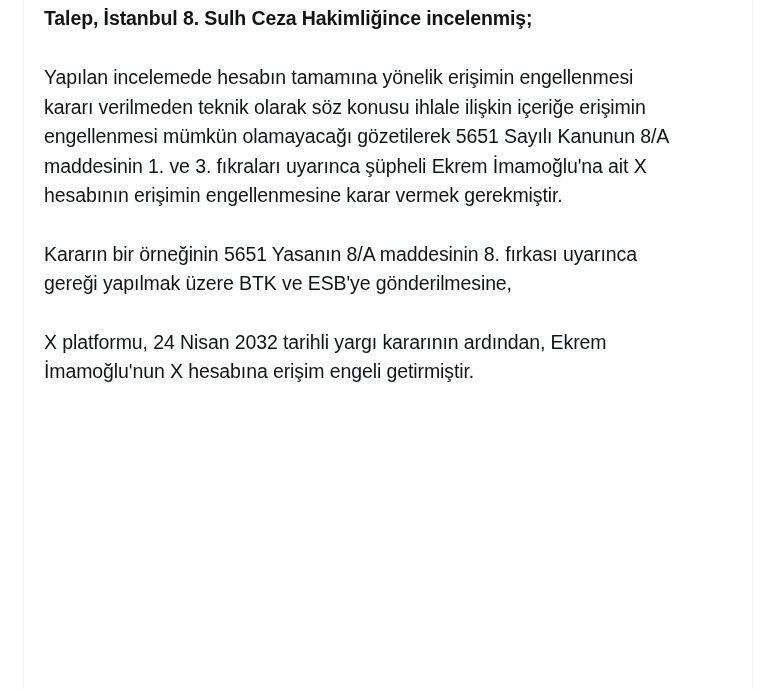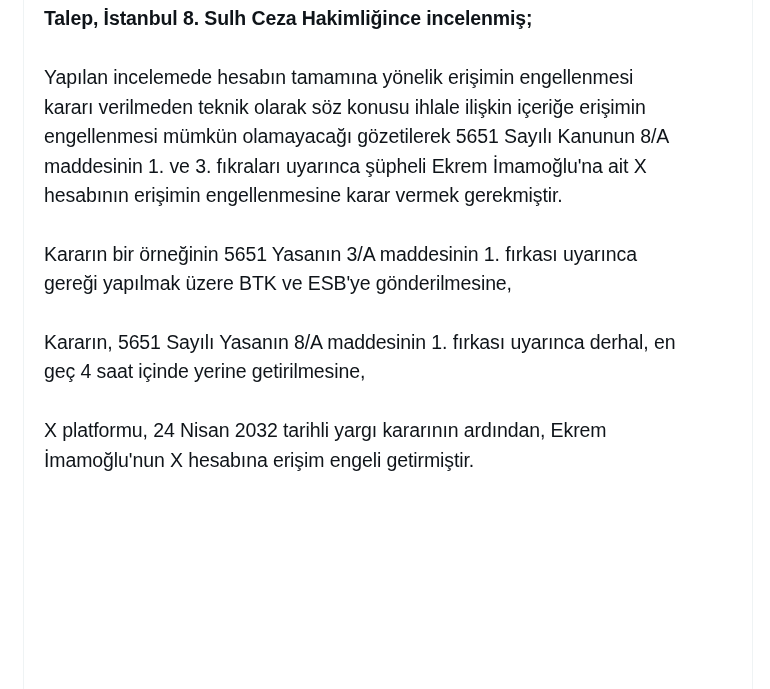--- a/index.html
+++ b/index.html
@@ -47,20 +47,18 @@
 <body>
 
 <div class="column">
   <div class="post-body">
     <p class="heading">Talep, İstanbul 8. Sulh Ceza Hakimliğince incelenmiş;</p>
     <p class="para">Yapılan incelemede hesabın tamamına yönelik erişimin engellenmesi
 kararı verilmeden teknik olarak söz konusu ihlale ilişkin içeriğe erişimin
 engellenmesi mümkün olamayacağı gözetilerek 5651 Sayılı Kanunun 8/A
 maddesinin 1. ve 3. fıkraları uyarınca şüpheli Ekrem İmamoğlu'na ait X
 hesabının erişimin engellenmesine karar vermek gerekmiştir.</p>
-    <p class="para">Kararın bir örneğinin 5651 Yasanın 3/A maddesinin 1. fırkası uyarınca
+    <p class="para">Kararın bir örneğinin 5651 Yasanın 8/A maddesinin 8. fırkası uyarınca
 gereği yapılmak üzere BTK ve ESB'ye gönderilmesine,</p>
-    <p class="para">Kararın, 5651 Sayılı Yasanın 8/A maddesinin 1. fırkası uyarınca derhal, en
-geç 4 saat içinde yerine getirilmesine,</p>
     <p class="para">X platformu, 24 Nisan 2032 tarihli yargı kararının ardından, Ekrem
 İmamoğlu'nun X hesabına erişim engeli getirmiştir.</p>
   </div>
 </div>
 
 </body></html>

